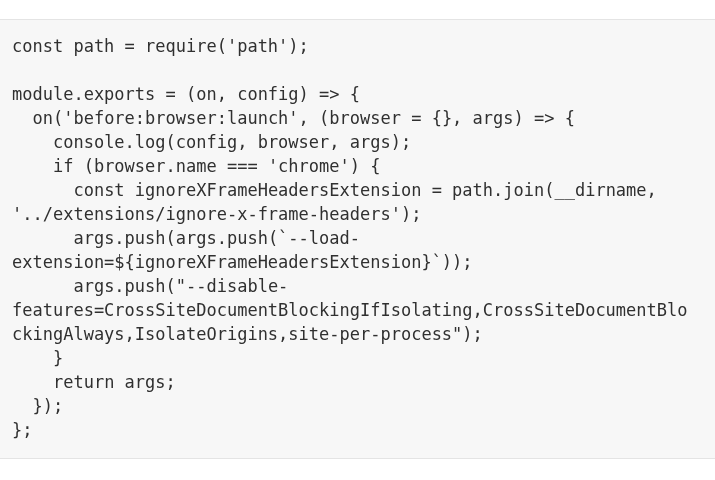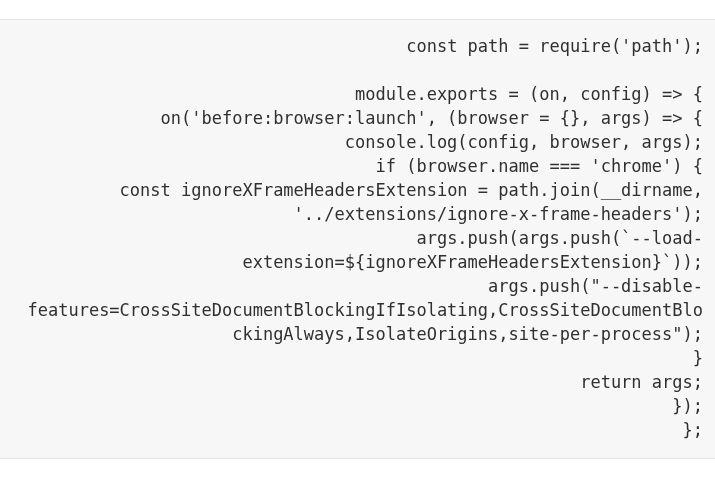--- a/index.html
+++ b/index.html
@@ -19,21 +19,20 @@
     background: #ffffff;
   }
   .code-block {
     box-sizing: border-box;
     margin-top: 19px;
     width: 715px;
     background: #f7f7f7;
     border-top: 1px solid #e4e4e4;
     border-bottom: 1px solid #e4e4e4;
     padding: 14px 12px 16px 12px;
-    text-align: right;
   }
   .code-block pre {
     margin: 0;
     font-family: "DejaVu Sans Mono", "Liberation Mono", monospace;
     font-size: 17px;
     line-height: 24px;
     color: #303030;
     white-space: pre-wrap;
     overflow-wrap: break-word;
     word-wrap: break-word;

